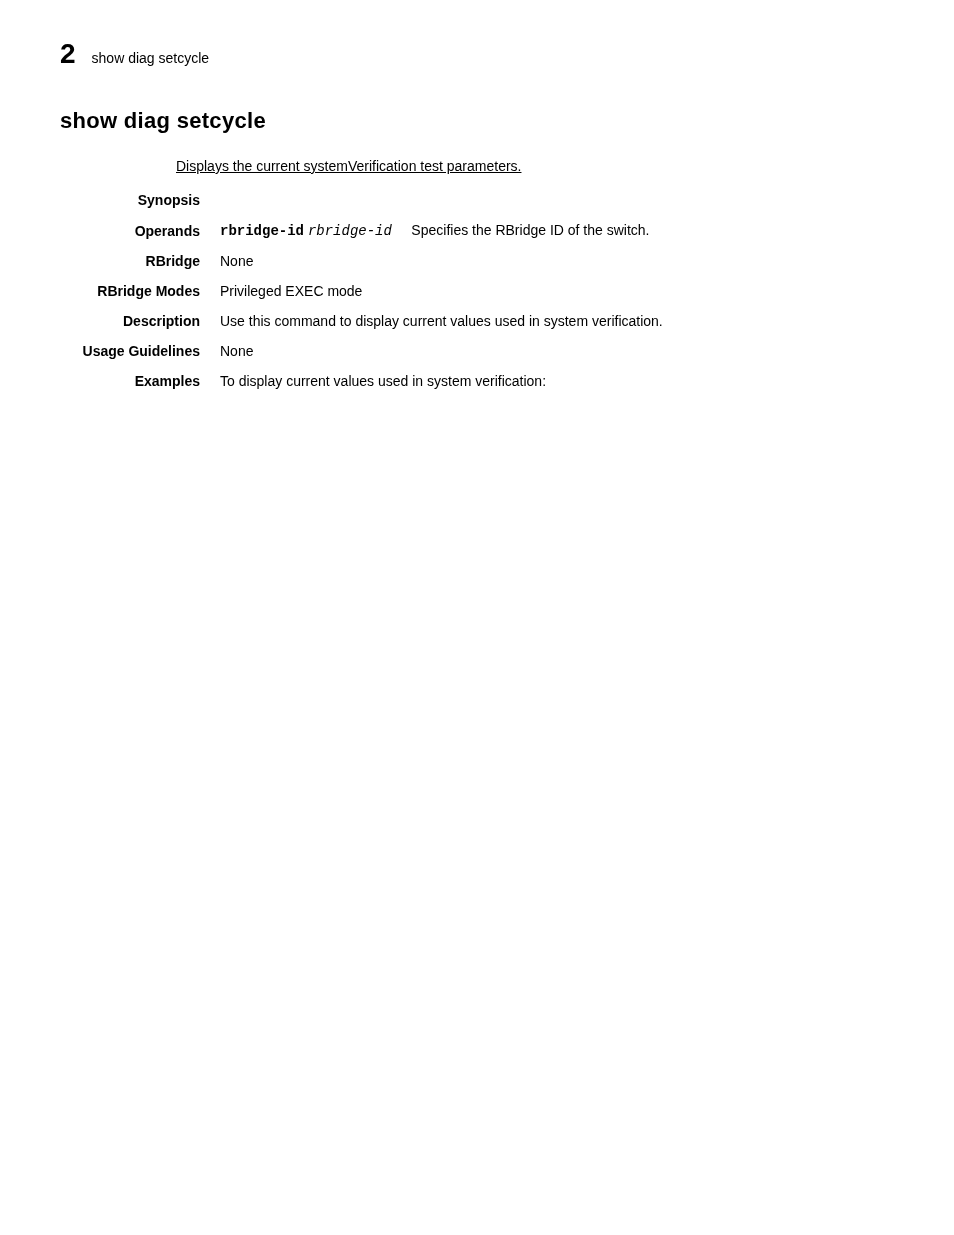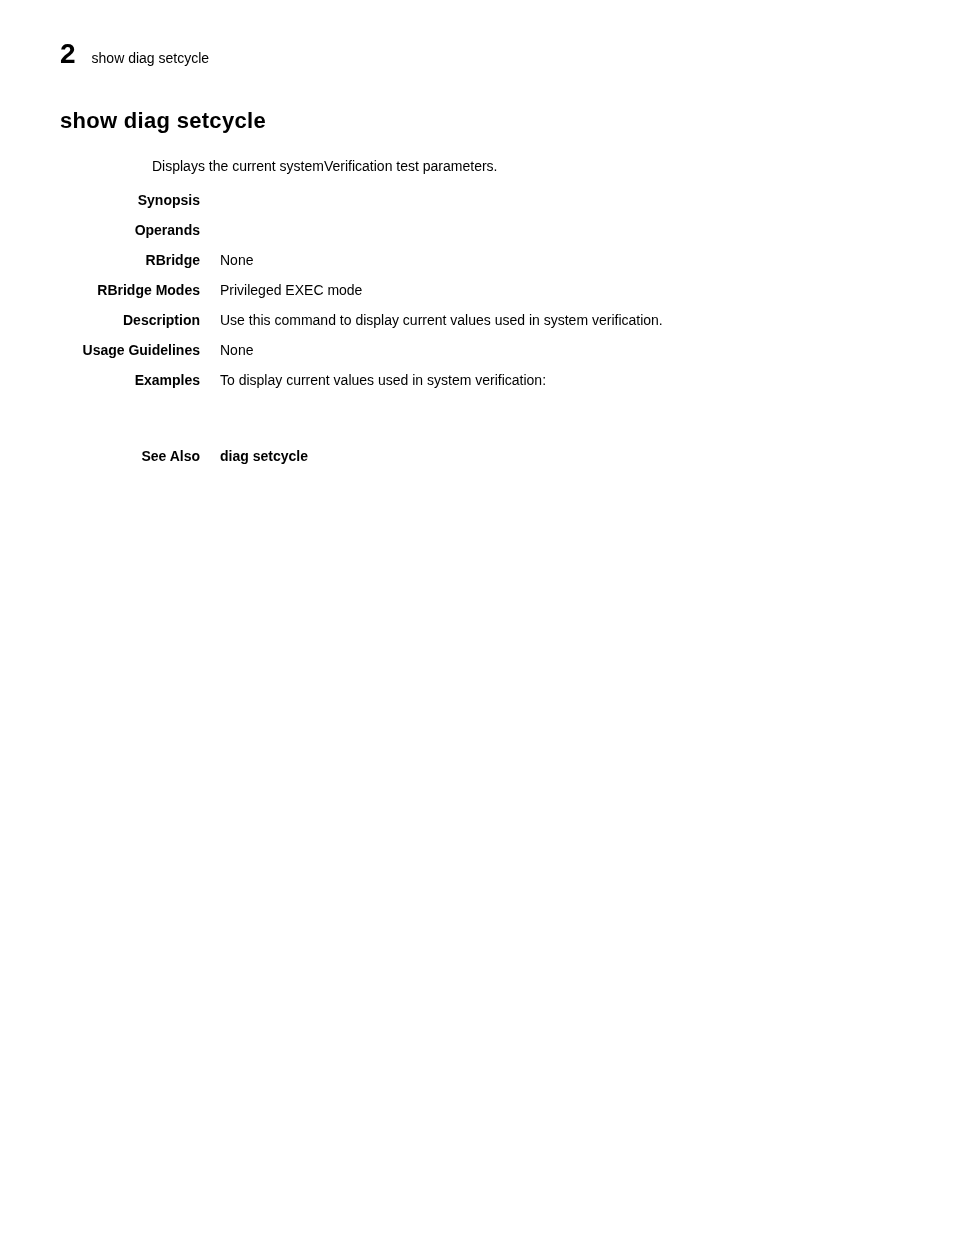--- a/index.html
+++ b/index.html
@@ -41,23 +41,24 @@
     }
 
     .command-title {
       font-size: 22px;
       font-weight: bold;
       margin-bottom: 24px;
       letter-spacing: 0.3px;
     }
 
     .description-line {
-      margin-left: 92px;
+      margin-left: 116px;
       margin-bottom: 18px;
       font-size: 14px;
+      text-decoration: underline;
     }
 
     .field-row {
       display: flex;
       margin-bottom: 14px;
       align-items: flex-end;
     }
 
     .field-label {
       font-weight: bold;
@@ -121,20 +122,25 @@
   <div class="command-title">show diag setcycle</div>
 
   <div class="description-line">Displays the current systemVerification test parameters.</div>
 
   <div class="field-row">
     <div class="field-label">Synopsis</div>
   </div>
 
   <div class="field-row">
     <div class="field-label">Operands</div>
+    <div class="field-value">
+      <span class="operands-code">rbridge-id</span>
+      <span class="operands-italic"> rbridge-id</span>
+      <span class="operands-desc">&nbsp;&nbsp;&nbsp;&nbsp;Specifies the RBridge ID of the switch.</span>
+    </div>
   </div>
 
   <div class="field-row">
     <div class="field-label">RBridge</div>
     <div class="field-value">None</div>
   </div>
 
   <div class="field-row">
     <div class="field-label">RBridge Modes</div>
     <div class="field-value">Privileged EXEC mode</div>
@@ -148,20 +154,14 @@
   <div class="field-row">
     <div class="field-label">Usage Guidelines</div>
     <div class="field-value">None</div>
   </div>
 
   <div class="field-row">
     <div class="field-label">Examples</div>
     <div class="field-value">To display current values used in system verification:</div>
   </div>
 
-  <div class="field-row see-also-section">
-    <div class="field-label">See Also</div>
-    <div class="field-value">
-      <strong>diag setcycle</strong>
-    </div>
-  </div>
 
 </div>
 
 </body></html>

